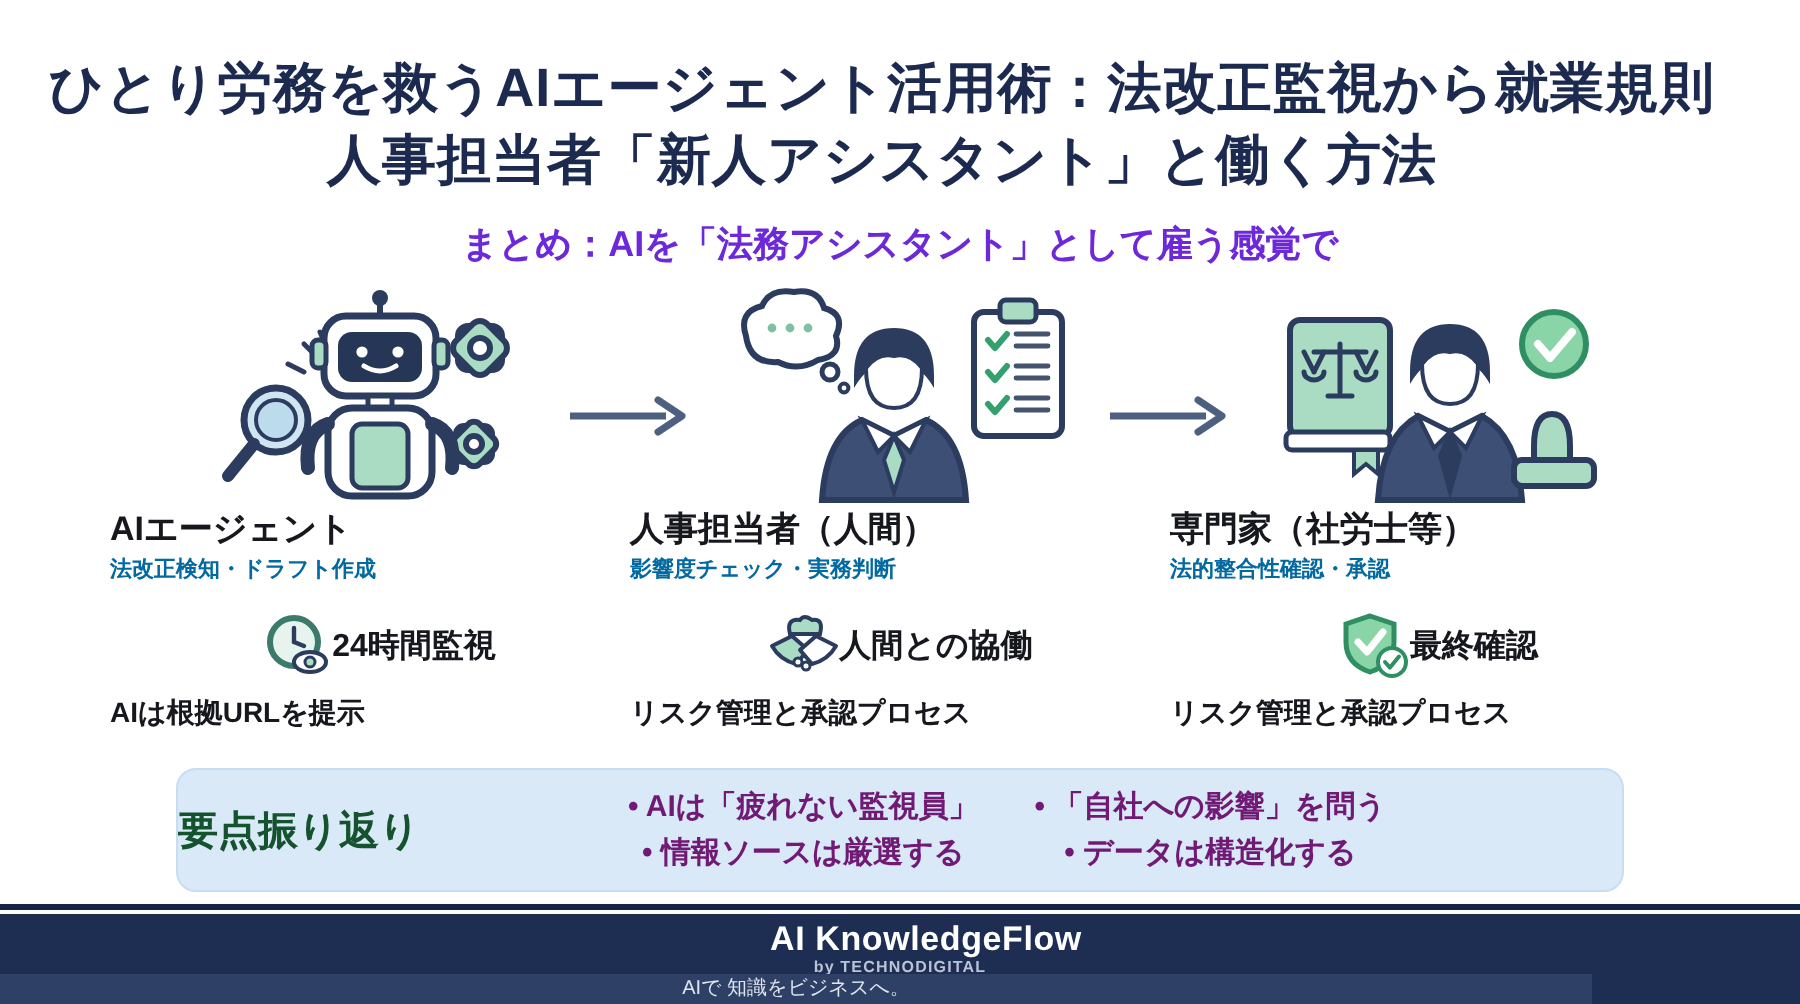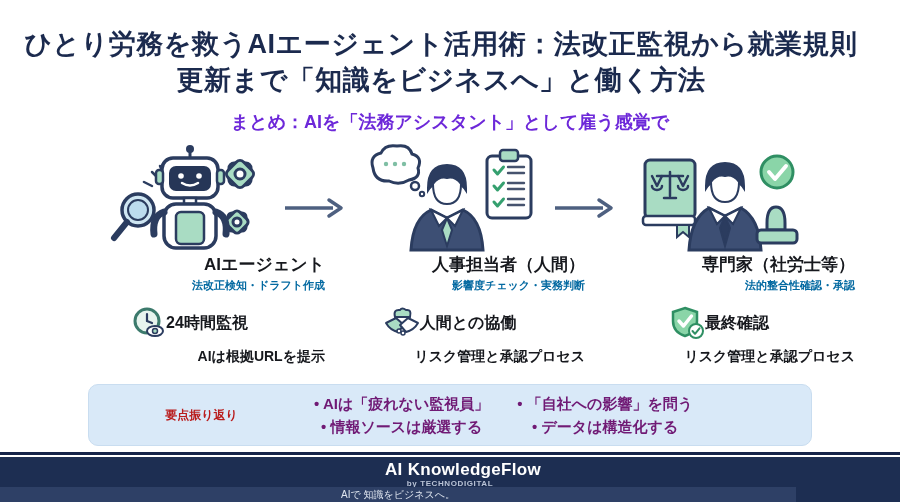--- a/index.html
+++ b/index.html
@@ -4,56 +4,56 @@
 <style>
   * { margin:0; padding:0; box-sizing:border-box; }
   body { background:#ffffff; font-family:"Liberation Sans","DejaVu Sans",sans-serif; }
   .canvas { position:relative; width:900px; height:502px; background:#ffffff; overflow:hidden; margin:0 auto; }
 
   .title-block { position:absolute; top:26px; left:0; width:882px; text-align:center;
     color:#1b2a4e; font-weight:800; font-size:27px; line-height:36px; letter-spacing:.5px; }
   .subtitle { position:absolute; top:110px; left:0; width:900px; text-align:center;
     color:#6d28d9; font-weight:800; font-size:18px; }
 
-  .col { position:absolute; top:142px; width:270px; text-align:right; }
+  .col { position:absolute; top:142px; width:270px; text-align:left; }
   .col-1 { left:55px; } .col-2 { left:315px; } .col-3 { left:585px; }
   .ill { height:110px; display:flex; align-items:center; justify-content:center; }
   .role { margin-top:2px; font-size:17px; font-weight:800; color:#16181d; line-height:21px; }
   .task { font-size:11px; font-weight:800; color:#0369a1; line-height:21px; }
   .badge { margin-top:9px; display:flex; align-items:center; justify-content:center; gap:0;
     font-size:16px; font-weight:800; color:#16181d; height:36px; }
   .note { margin-top:7px; font-size:14px; font-weight:700; color:#16181d; }
 
   .arrow { position:absolute; top:196px; }
   .arrow-1 { left:283px; } .arrow-2 { left:553px; }
 
   .summary { position:absolute; top:384px; left:88px; width:724px; height:62px;
     background:#d9e9f8; border:1px solid #c9ddf0; border-radius:10px;
     display:flex; align-items:center; }
-  .sum-label { width:225px; text-align:center; font-size:12px; font-weight:800; color:#b91c1c; }
+  .sum-label { width:225px; font-size:20px; font-weight:800; color:#14532d; }
   .sum-cols { display:flex; gap:28px; }
   .sum-col { list-style:none; }
   .sum-col li { font-size:15px; font-weight:800; color:#701a75; line-height:23px; text-align:center; }
   .sum-col li::before { content:"•  "; }
 
   .divider { position:absolute; top:452px; left:0; width:900px; height:3px; background:#152348; }
   .footer { position:absolute; top:457px; left:0; width:900px; height:45px; background:#1d2e52; text-align:center; }
   .brand { margin-top:3px; color:#ffffff; font-weight:800; font-size:17px; line-height:19px; letter-spacing:.3px;margin-left:26px; }
   .byline { color:#b9c3d6; font-weight:700; font-size:8px; letter-spacing:.6px; line-height:9px; }
   .tagline-strip { position:absolute; bottom:0; left:0; width:796px; height:15px; background:#2e4066;
     color:#dfe5ef; font-size:10px; line-height:15px; }
 </style>
 </head>
 <body>
 
 <div class="canvas">
 
   <div class="title-block">
     <div>ひとり労務を救うAIエージェント活用術：法改正監視から就業規則</div>
-    <div>更新まで「知識をビジネスへ」と働く方法</div>
+    <div>人事担当者「新人アシスタント」と働く方法</div>
   </div>
 
   <div class="subtitle">まとめ：AIを「法務アシスタント」として雇う感覚で</div>
 
   <div class="col col-1">
     <div class="ill">
       <svg width="180" height="110" viewBox="0 0 180 110">
 
         <g stroke="#2b3c5f" stroke-width="2.5" stroke-linecap="round">
           <line x1="52" y1="30" x2="58" y2="36"></line>

